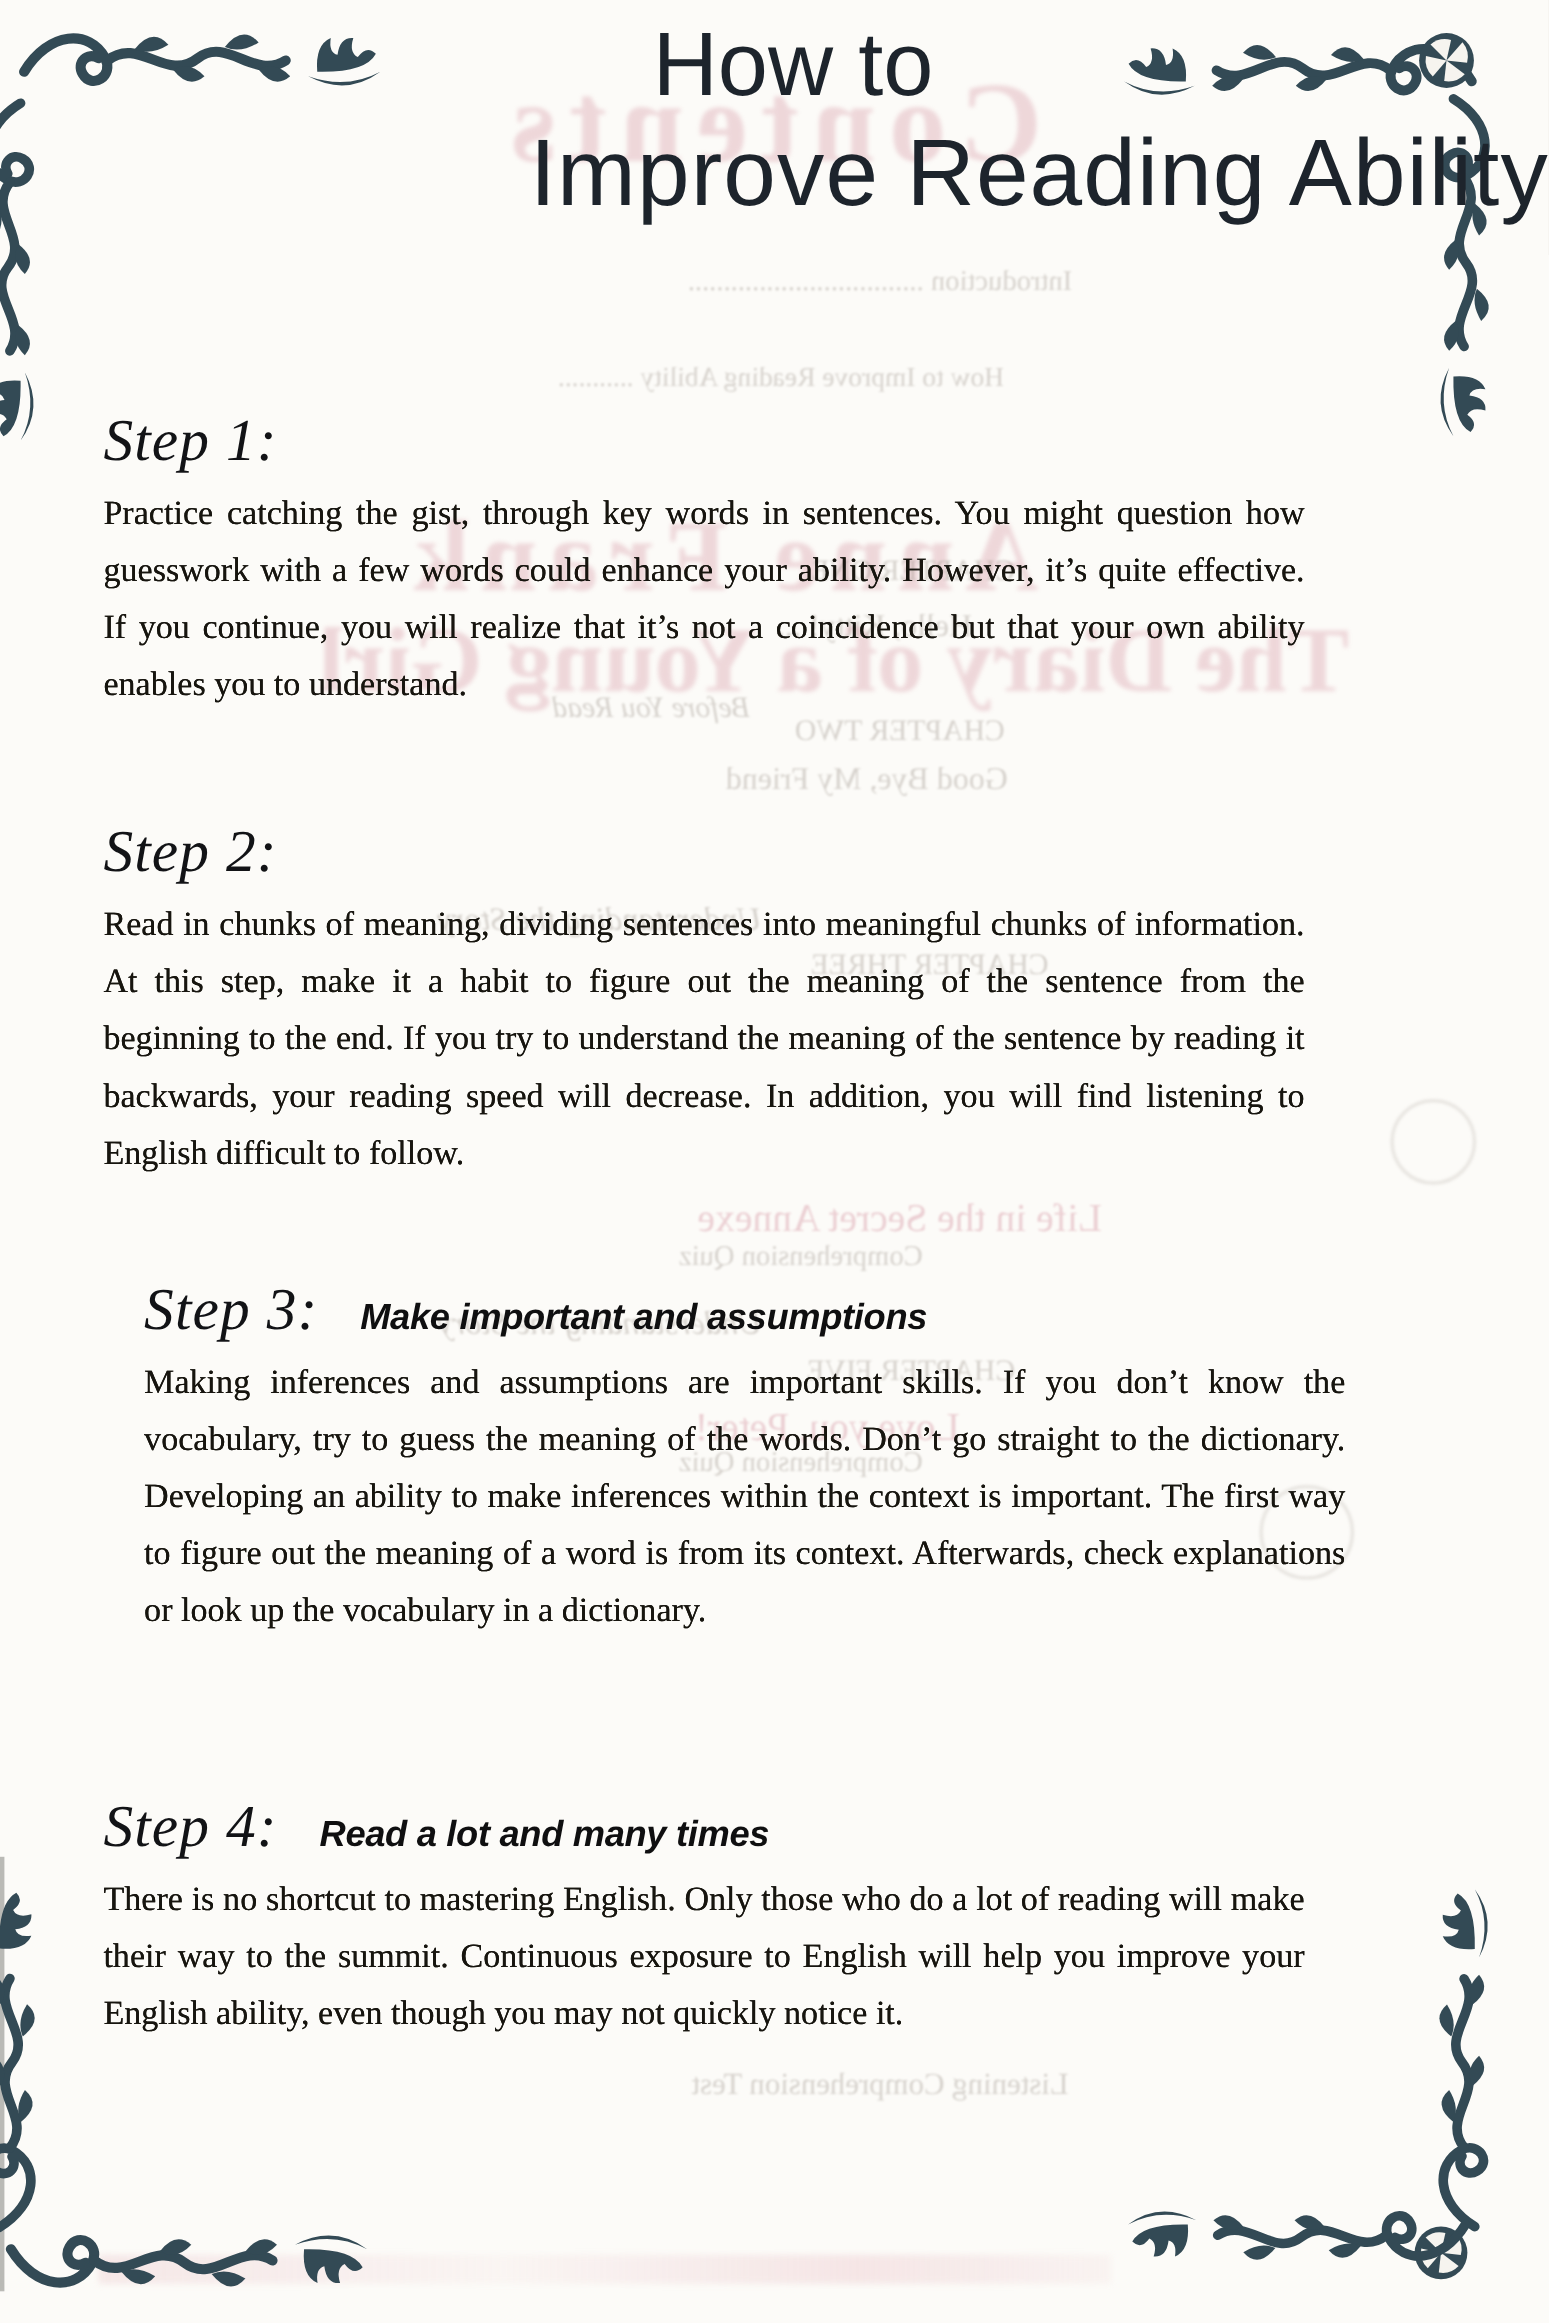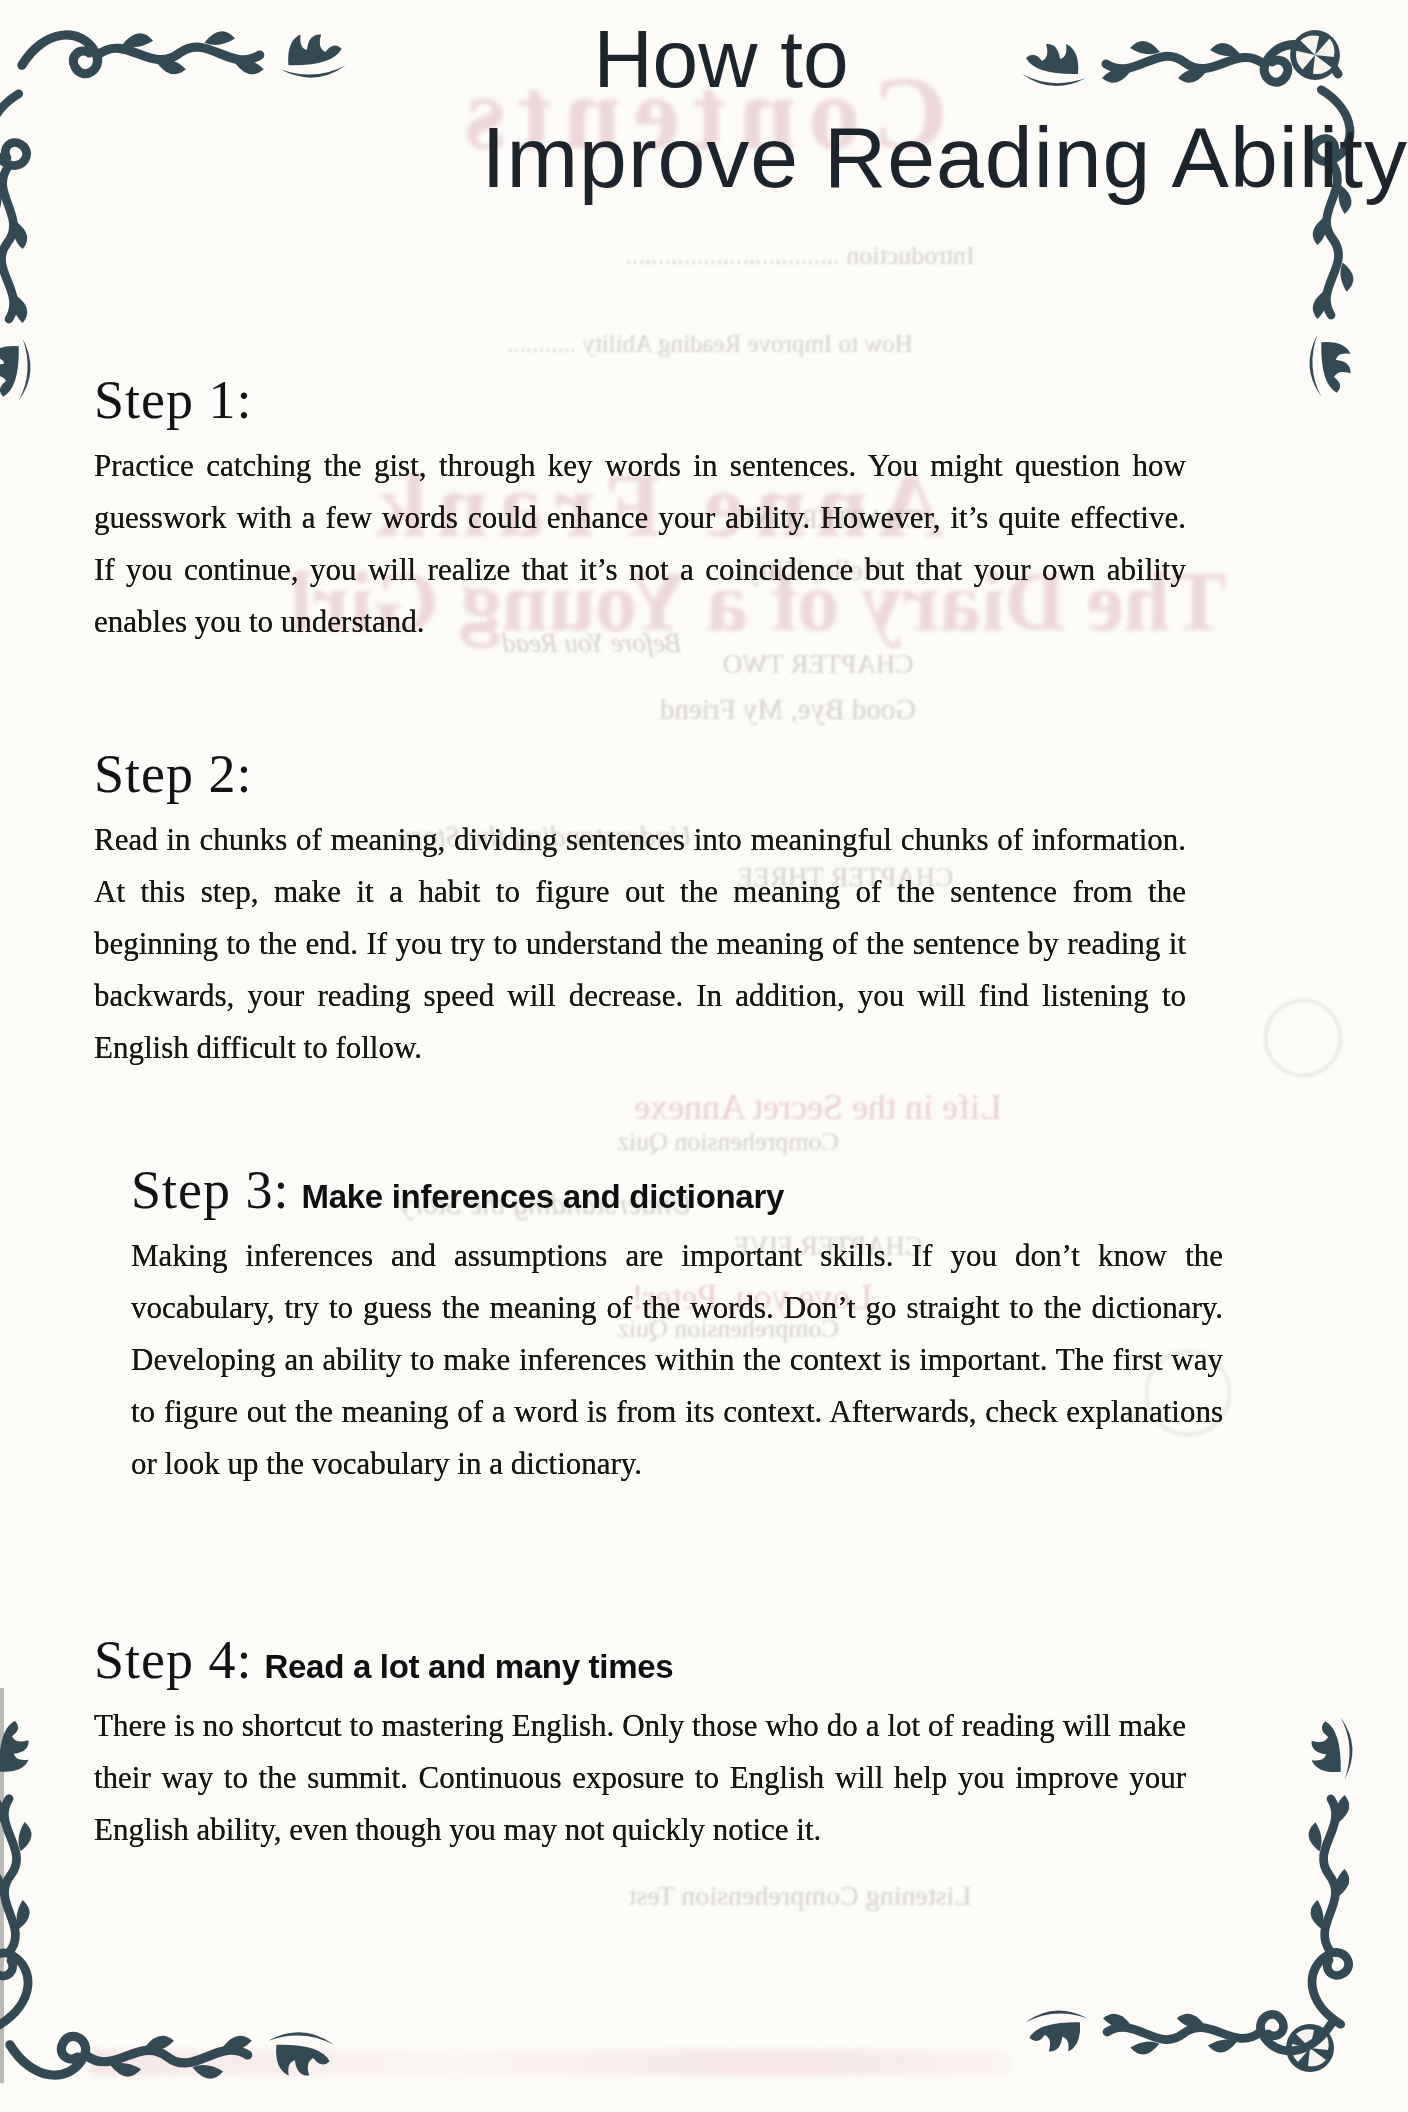--- a/index.html
+++ b/index.html
@@ -63,21 +63,21 @@
   .orn-br{left:1008px;top:1992px;width:330px;height:80px;}
 
   
   .title-block{position:absolute;left:16px;right:0;top:16px;text-align:center;color:var(--title-ink);
                font-family:"Liberation Sans",sans-serif;font-weight:400;margin-left:18px;}
   .title-l1{font-size:82px;line-height:1.05;}
   .title-l2{font-size:86px;line-height:1.05;margin-top:10px;letter-spacing:1px;text-align:right;}
 
   .step{position:absolute;left:94px;width:1092px;color:var(--ink);}
   .s1{top:368px;} .s2{top:742px;} .s3{top:1158px;margin-left:37px;} .s4{top:1628px;}
-  .step-head{display:flex;align-items:baseline;gap:12px;}
+  .step-head{display:flex;align-items:baseline;gap:38px;font-style:italic;}
   .step-label{font-family:"Liberation Serif",serif;font-weight:400;font-size:54px;line-height:64px;
               letter-spacing:1px;color:#121316;}
   .step-title{font-family:"Liberation Sans",sans-serif;font-weight:700;font-size:33px;
               letter-spacing:-0.3px;color:#0f0f10;}
   .step-body{margin:8px 0 0 0;font-size:31px;line-height:52px;text-align:justify;
              text-shadow:0 0 .4px currentColor;}
 </style>
 </head>
 <body>
 
@@ -183,21 +183,21 @@
   <section class="step s2">
     <div class="step-head">
       <span class="step-label">Step 2:</span>
     </div>
     <p class="step-body">Read in chunks of meaning, dividing sentences into meaningful chunks of information. At this step, make it a habit to figure out the meaning of the sentence from the beginning to the end. If you try to understand the meaning of the sentence by reading it backwards, your reading speed will decrease. In addition, you will find listening to English difficult to follow.</p>
   </section>
 
   <section class="step s3">
     <div class="step-head">
       <span class="step-label">Step 3:</span>
-      <span class="step-title">Make inferences and dictionary</span>
+      <span class="step-title">Make important and assumptions</span>
     </div>
     <p class="step-body">Making inferences and assumptions are important skills. If you don’t know the vocabulary, try to guess the meaning of the words. Don’t go straight to the dictionary. Developing an ability to make inferences within the context is important. The first way to figure out the meaning of a word is from its context. Afterwards, check explanations or look up the vocabulary in a dictionary.</p>
   </section>
 
   <section class="step s4">
     <div class="step-head">
       <span class="step-label">Step 4:</span>
       <span class="step-title">Read a lot and many times</span>
     </div>
     <p class="step-body">There is no shortcut to mastering English. Only those who do a lot of reading will make their way to the summit. Continuous exposure to English will help you improve your English ability, even though you may not quickly notice it.</p>

